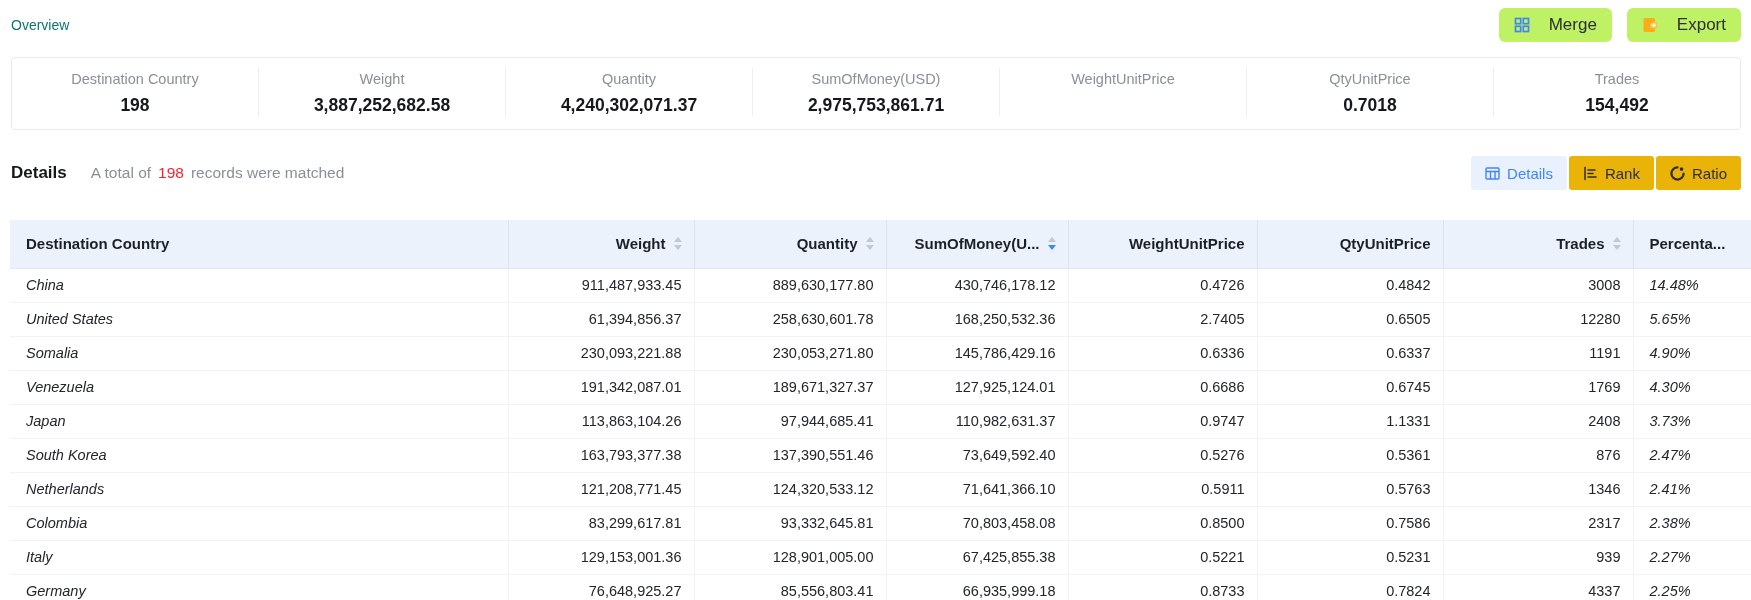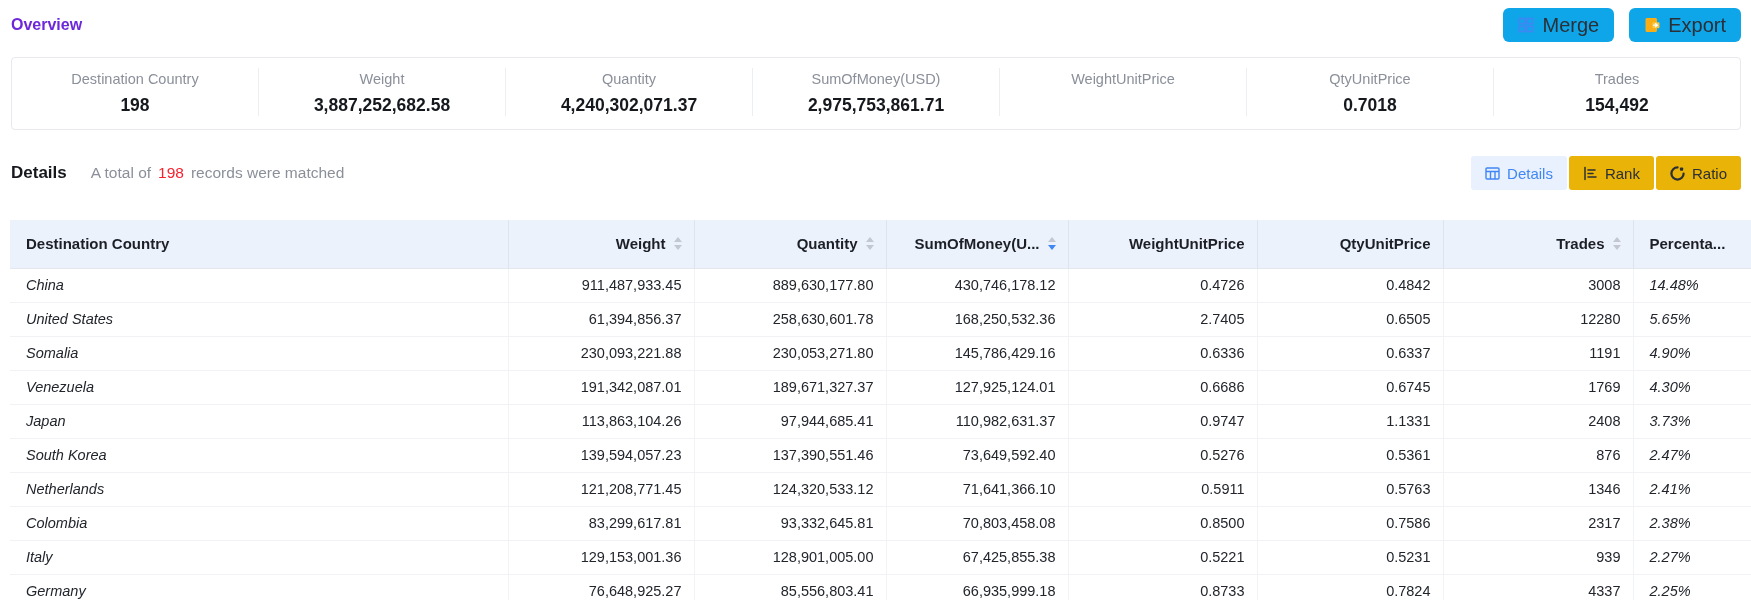--- a/index.html
+++ b/index.html
@@ -10,28 +10,28 @@
     background: #ffffff;
     font-family: "Liberation Sans", sans-serif;
     color: #22262c;
   }
   
   .top-bar {
     display: flex; align-items: center; justify-content: space-between;
     padding: 6px 10px 0 11px; height: 44px;
   }
   .page-title {
-    font-size: 16px; font-weight: 700; color: #6d28d9; margin: 0;
+    font-size: 14px; font-weight: 400; color: #0f766e; margin: 0;
   }
   .top-actions { display: flex; gap: 15px; }
   .action-btn {
-    display: inline-flex; align-items: center; gap: 8px;
+    display: inline-flex; align-items: center; gap: 19px;
     height: 34px; padding: 0 15px;
-    background: #0ea5e9; border: none; border-radius: 6px;
-    font-family: inherit; font-size: 20px; color: #2b2f36; cursor: pointer;
+    background: #bef264; border: none; border-radius: 6px;
+    font-family: inherit; font-size: 17px; color: #2b2f36; cursor: pointer;
   }
   .btn-icon { display: inline-flex; align-items: center; }
   
   .overview-card {
     margin: 13px 10px 0 11px;
     border: 1px solid #e7e9ee; border-radius: 4px;
     display: flex; align-items: stretch;
     padding: 10px 0 13px;
   }
   .stat-cell {
@@ -306,21 +306,21 @@
           <td class="td-right">113,863,104.26</td>
           <td class="td-right">97,944,685.41</td>
           <td class="td-right">110,982,631.37</td>
           <td class="td-right">0.9747</td>
           <td class="td-right">1.1331</td>
           <td class="td-right">2408</td>
           <td class="td-left">3.73%</td>
         </tr>
         <tr>
           <td class="td-left">South Korea</td>
-          <td class="td-right">139,594,057.23</td>
+          <td class="td-right">163,793,377.38</td>
           <td class="td-right">137,390,551.46</td>
           <td class="td-right">73,649,592.40</td>
           <td class="td-right">0.5276</td>
           <td class="td-right">0.5361</td>
           <td class="td-right">876</td>
           <td class="td-left">2.47%</td>
         </tr>
         <tr>
           <td class="td-left">Netherlands</td>
           <td class="td-right">121,208,771.45</td>

